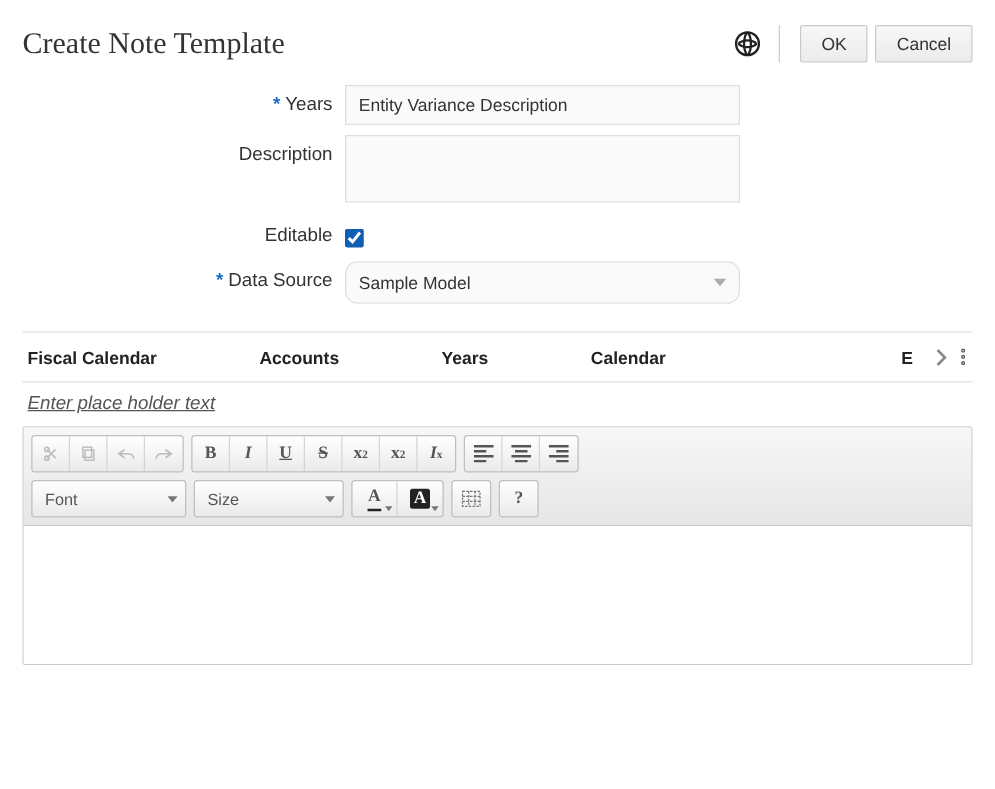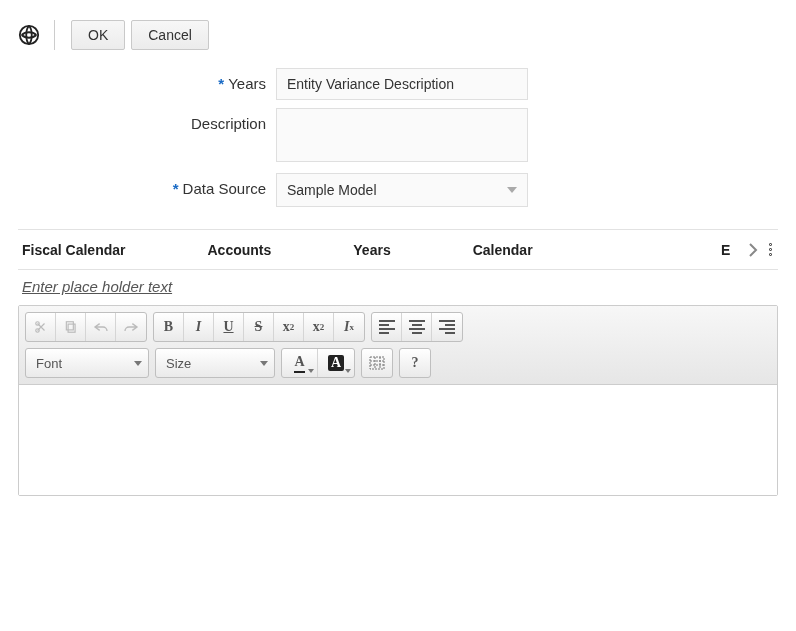--- a/index.html
+++ b/index.html
@@ -65,21 +65,21 @@
   }
   .req {
     color: #1a6bc5;
     margin-right: 4px;
     font-weight: bold;
   }
   .control {
     flex: 0 0 316px;
   }
   input[type="text"], textarea, .select {
-    width: 252px;
+    width: 316px;
     border: 1px solid #dfdfdf;
     background: #fafafa;
     padding: 7px 10px;
     font-size: 14px;
     color: #333;
     font-family: inherit;
   }
   textarea {
     height: 54px;
     resize: none;
@@ -89,20 +89,21 @@
     width: 15px;
     height: 15px;
     accent-color: #0e5fb3;
   }
   .select {
     display: flex;
     align-items: center;
     justify-content: space-between;
     cursor: pointer;
     padding: 8px 10px;
+    border-radius: 10px;
   }
   .select .sval { color: #333; }
   .select .caret {
     width: 0; height: 0;
     border-left: 5px solid transparent;
     border-right: 5px solid transparent;
     border-top: 6px solid #aaa;
   }
 
   .dim-bar {
@@ -226,20 +227,21 @@
   .small-caret {
     width:0;height:0;border-left:3px solid transparent;border-right:3px solid transparent;border-top:4px solid #777;
     position:absolute; right:3px; bottom:4px;
   }
   svg { display:block; }
 </style>
 </head>
 <body>
 
 <div class="header">
+  <div class="title">Create Note Template</div>
   <div class="help-icon">
     <svg viewBox="0 0 24 24" width="22" height="22">
       <circle cx="12" cy="12" r="10" fill="none" stroke="#222" stroke-width="2"></circle>
       <path d="M4 12c4-4 12-4 16 0" fill="none" stroke="#222" stroke-width="2"></path>
       <path d="M4 12c4 4 12 4 16 0" fill="none" stroke="#222" stroke-width="2"></path>
       <path d="M12 2c-4 4-4 16 0 20" fill="none" stroke="#222" stroke-width="2"></path>
       <path d="M12 2c4 4 4 16 0 20" fill="none" stroke="#222" stroke-width="2"></path>
     </svg>
   </div>
   <div class="vdiv"></div>
@@ -259,20 +261,26 @@
   </div>
 
   <div class="row">
     <div class="label">Description</div>
     <div class="control">
       <textarea style=""></textarea>
     </div>
   </div>
 
 
+  <div class="row">
+    <div class="label">Editable</div>
+    <div class="control">
+      <input type="checkbox" checked="" style="">
+    </div>
+  </div>
 
   <div class="row">
     <div class="label">
       <span class="req">*</span><span>Data Source</span>
     </div>
     <div class="control">
       <div class="select">
         <span class="sval">Sample Model</span>
         <span class="caret"></span>
       </div>

